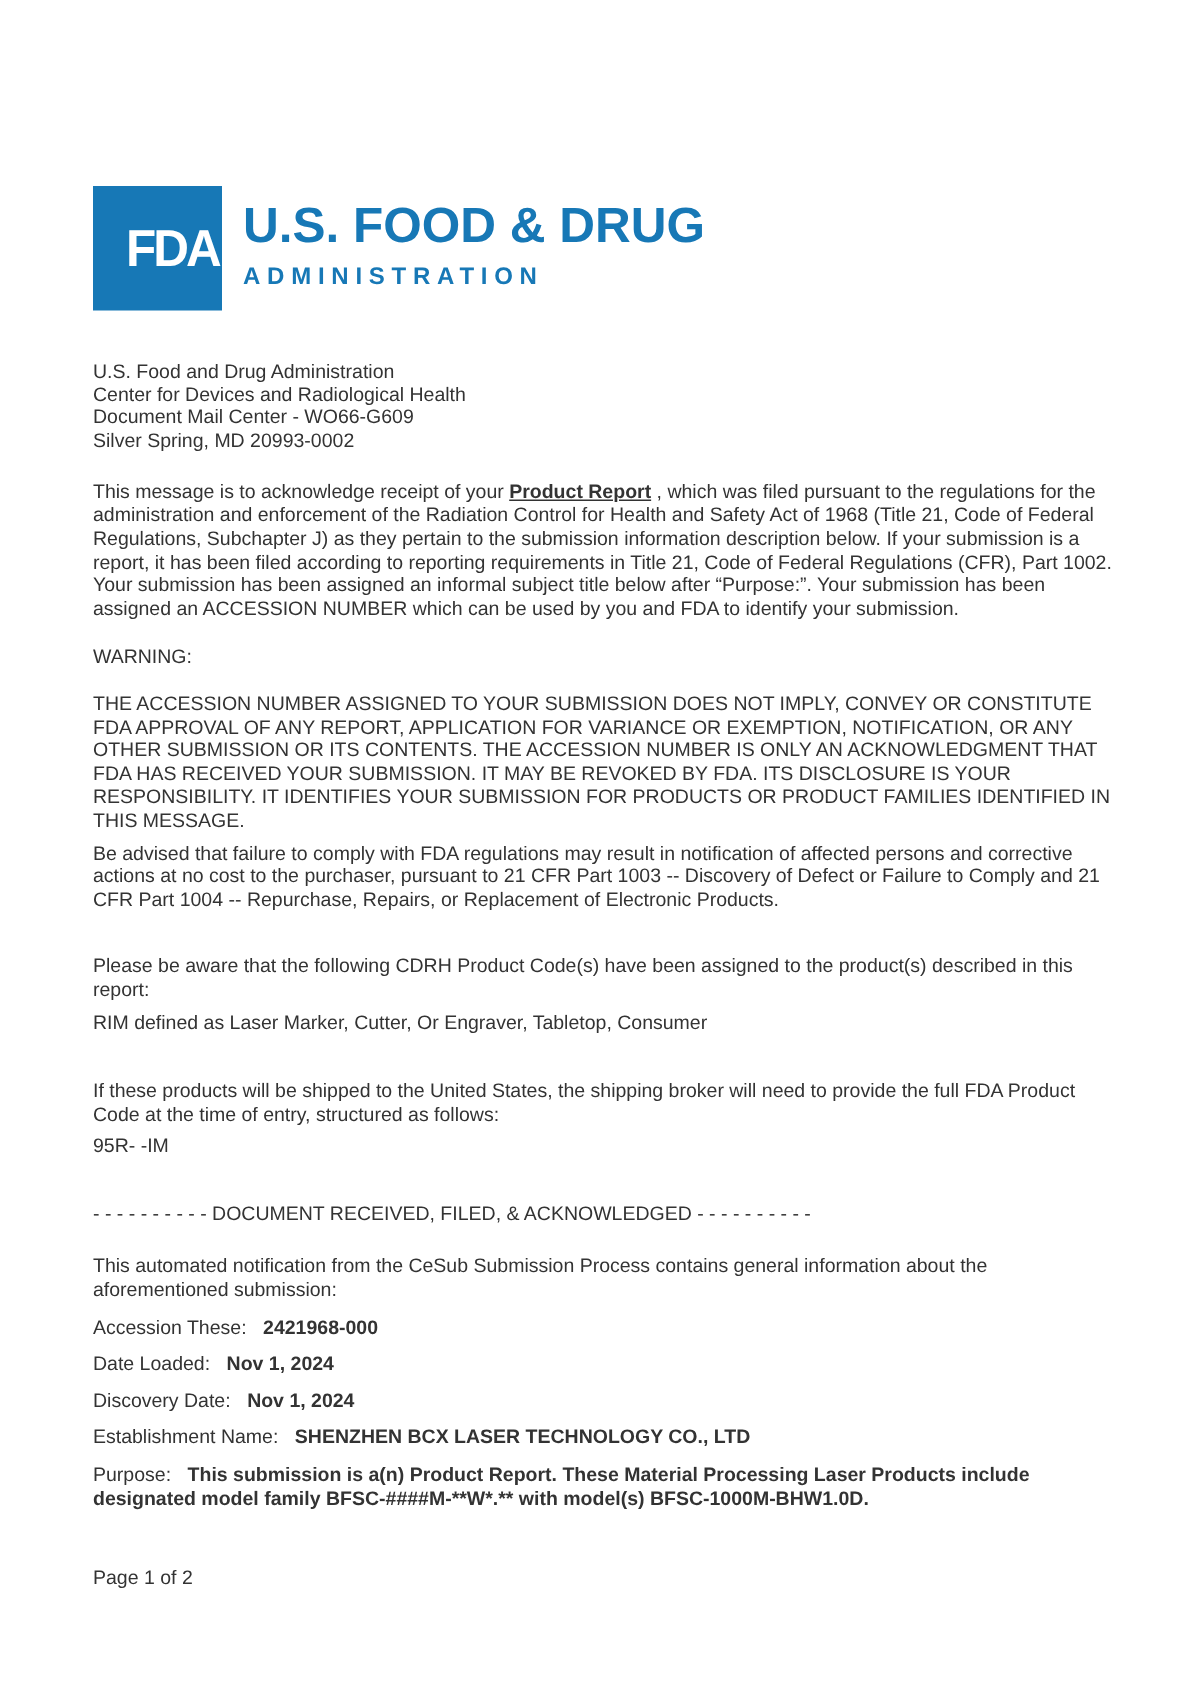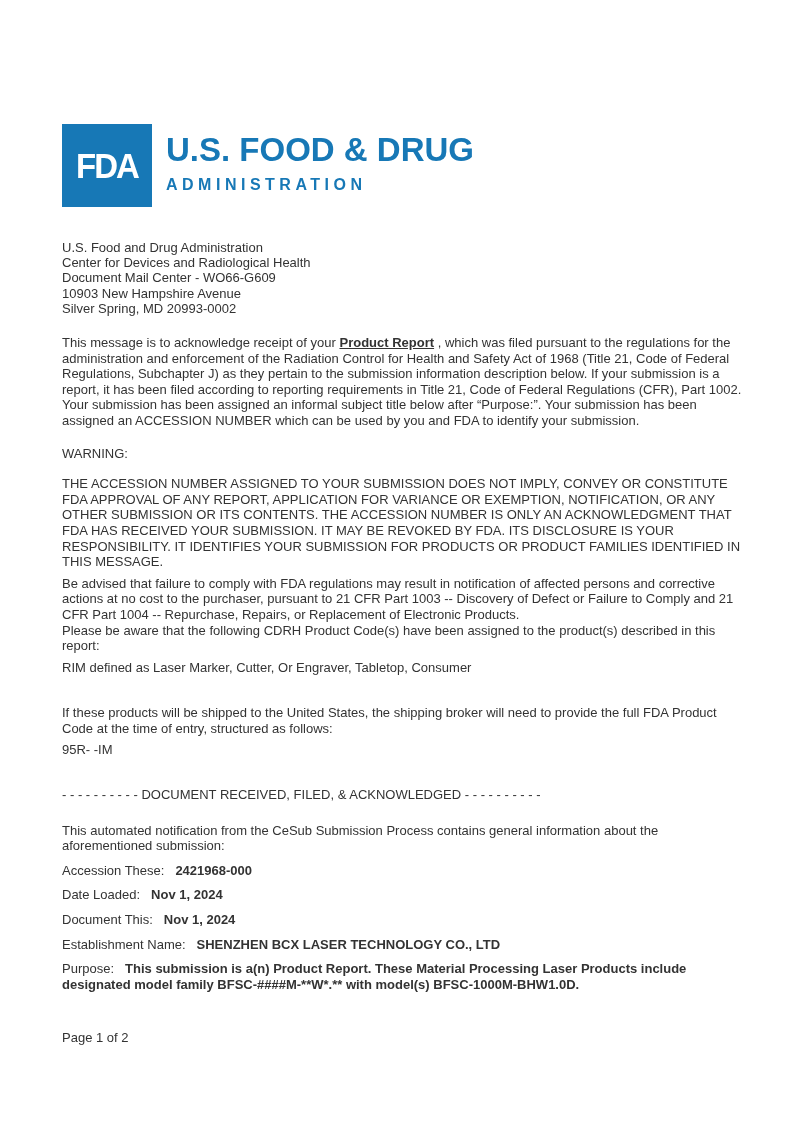--- a/index.html
+++ b/index.html
@@ -8,23 +8,24 @@
     font-family: "Liberation Sans", "DejaVu Sans", sans-serif;
     color: #333333;
     font-size: 13px;
   }
   .page { width: 800px; height: 1130px; overflow: hidden; background: #ffffff; }
   .content { padding: 0 58px 0 62px; }
 
   
   .logo { display: flex; align-items: flex-start; margin-top: 124px; }
   .logo-tile {
-    width: 90px; height: 83px; background: #1778b6;
+    width: 66px; height: 83px; background: #1778b6;
     display: flex; align-items: center; justify-content: center;
     flex: 0 0 auto;
+    padding-left: 20px;
   }
   .logo-tile .acronym {
     color: #ffffff; font-size: 33px; font-weight: 700; letter-spacing: -2px;
     transform: scaleY(1.05);
   }
   .logo-lockup { margin-left: 14px; padding-top: 9px; }
   .logo-title {
     color: #1778b6; font-size: 33px; font-weight: 700; line-height: 1.0;
     white-space: nowrap; letter-spacing: 0px;
   }
@@ -35,21 +36,21 @@
 
   
   .sender { margin-top: 33px; line-height: 15.2px; }
 
   
   p { margin: 0; line-height: 15.6px; }
   .ack        { margin-top: 19px; }
   .warn-head  { margin-top: 17px; }
   .warn-body  { margin-top: 15px; }
   .advised    { margin-top: 6px;  }
-  .pc-intro   { }
+  .pc-intro   { margin-top: 29px; }
   .pc-def     { margin-top: 6px;  }
   .shipping   { margin-top: 30px; }
   .fda-code   { margin-top: 6px;  }
   .divider    { margin-top: 29px; }
   .automated  { margin-top: 20px;  }
 
   .bold { font-weight: 700; text-decoration: underline; }
 
   .field { margin-top: 9px; }
   .field:first-of-type { margin-top: 6px; }
@@ -70,21 +71,20 @@
       <div class="logo-lockup">
         <div class="logo-title">U.S. FOOD &amp; DRUG</div>
         <div class="logo-subtitle">ADMINISTRATION</div>
       </div>
     </div>
 
     <div class="sender">
       <div>U.S. Food and Drug Administration</div>
       <div>Center for Devices and Radiological Health</div>
       <div>Document Mail Center - WO66-G609</div>
-      <div>10903 New Hampshire Avenue</div>
       <div>Silver Spring, MD 20993-0002</div>
     </div>
 
     <p class="ack"><span>This message is to acknowledge receipt of your </span><span class="bold">Product Report</span><span> , which was filed pursuant to the regulations for the administration and enforcement of the Radiation Control for Health and Safety Act of 1968 (Title 21, Code of Federal Regulations, Subchapter J) as they pertain to the submission information description below. If your submission is a report, it has been filed according to reporting requirements in Title 21, Code of Federal Regulations (CFR), Part 1002. Your submission has been assigned an informal subject title below after “Purpose:”. Your submission has been assigned an ACCESSION NUMBER which can be used by you and FDA to identify your submission.</span></p>
 
     <p class="warn-head">WARNING:</p>
 
     <p class="warn-body">THE ACCESSION NUMBER ASSIGNED TO YOUR SUBMISSION DOES NOT IMPLY, CONVEY OR CONSTITUTE FDA APPROVAL OF ANY REPORT, APPLICATION FOR VARIANCE OR EXEMPTION, NOTIFICATION, OR ANY OTHER SUBMISSION OR ITS CONTENTS. THE ACCESSION NUMBER IS ONLY AN ACKNOWLEDGMENT THAT FDA HAS RECEIVED YOUR SUBMISSION. IT MAY BE REVOKED BY FDA. ITS DISCLOSURE IS YOUR RESPONSIBILITY. IT IDENTIFIES YOUR SUBMISSION FOR PRODUCTS OR PRODUCT FAMILIES IDENTIFIED IN THIS MESSAGE.</p>
 
     <p class="advised">Be advised that failure to comply with FDA regulations may result in notification of affected persons and corrective actions at no cost to the purchaser, pursuant to 21 CFR Part 1003 -- Discovery of Defect or Failure to Comply and 21 CFR Part 1004 -- Repurchase, Repairs, or Replacement of Electronic Products.</p>
@@ -98,21 +98,21 @@
     <p class="fda-code">95R- -IM</p>
 
     <p class="divider">- - - - - - - - - - DOCUMENT RECEIVED, FILED, &amp; ACKNOWLEDGED - - - - - - - - - -</p>
 
     <p class="automated">This automated notification from the CeSub Submission Process contains general information about the aforementioned submission:</p>
 
     <p class="field"><span>Accession These:</span><span class="field-value">2421968-000</span></p>
 
     <p class="field"><span>Date Loaded:</span><span class="field-value">Nov 1, 2024</span></p>
 
-    <p class="field"><span>Document This:</span><span class="field-value">Nov 1, 2024</span></p>
+    <p class="field"><span>Discovery Date:</span><span class="field-value">Nov 1, 2024</span></p>
 
     <p class="field"><span>Establishment Name:</span><span class="field-value">SHENZHEN BCX LASER TECHNOLOGY CO., LTD</span></p>
 
     <p class="field"><span>Purpose:</span><span class="field-value">This submission is a(n) Product Report. These Material Processing Laser Products include designated model family BFSC-####M-**W*.** with model(s) BFSC-1000M-BHW1.0D.</span></p>
 
     <p class="footer">Page 1 of 2</p>
 
   </div>
 </div>
 

